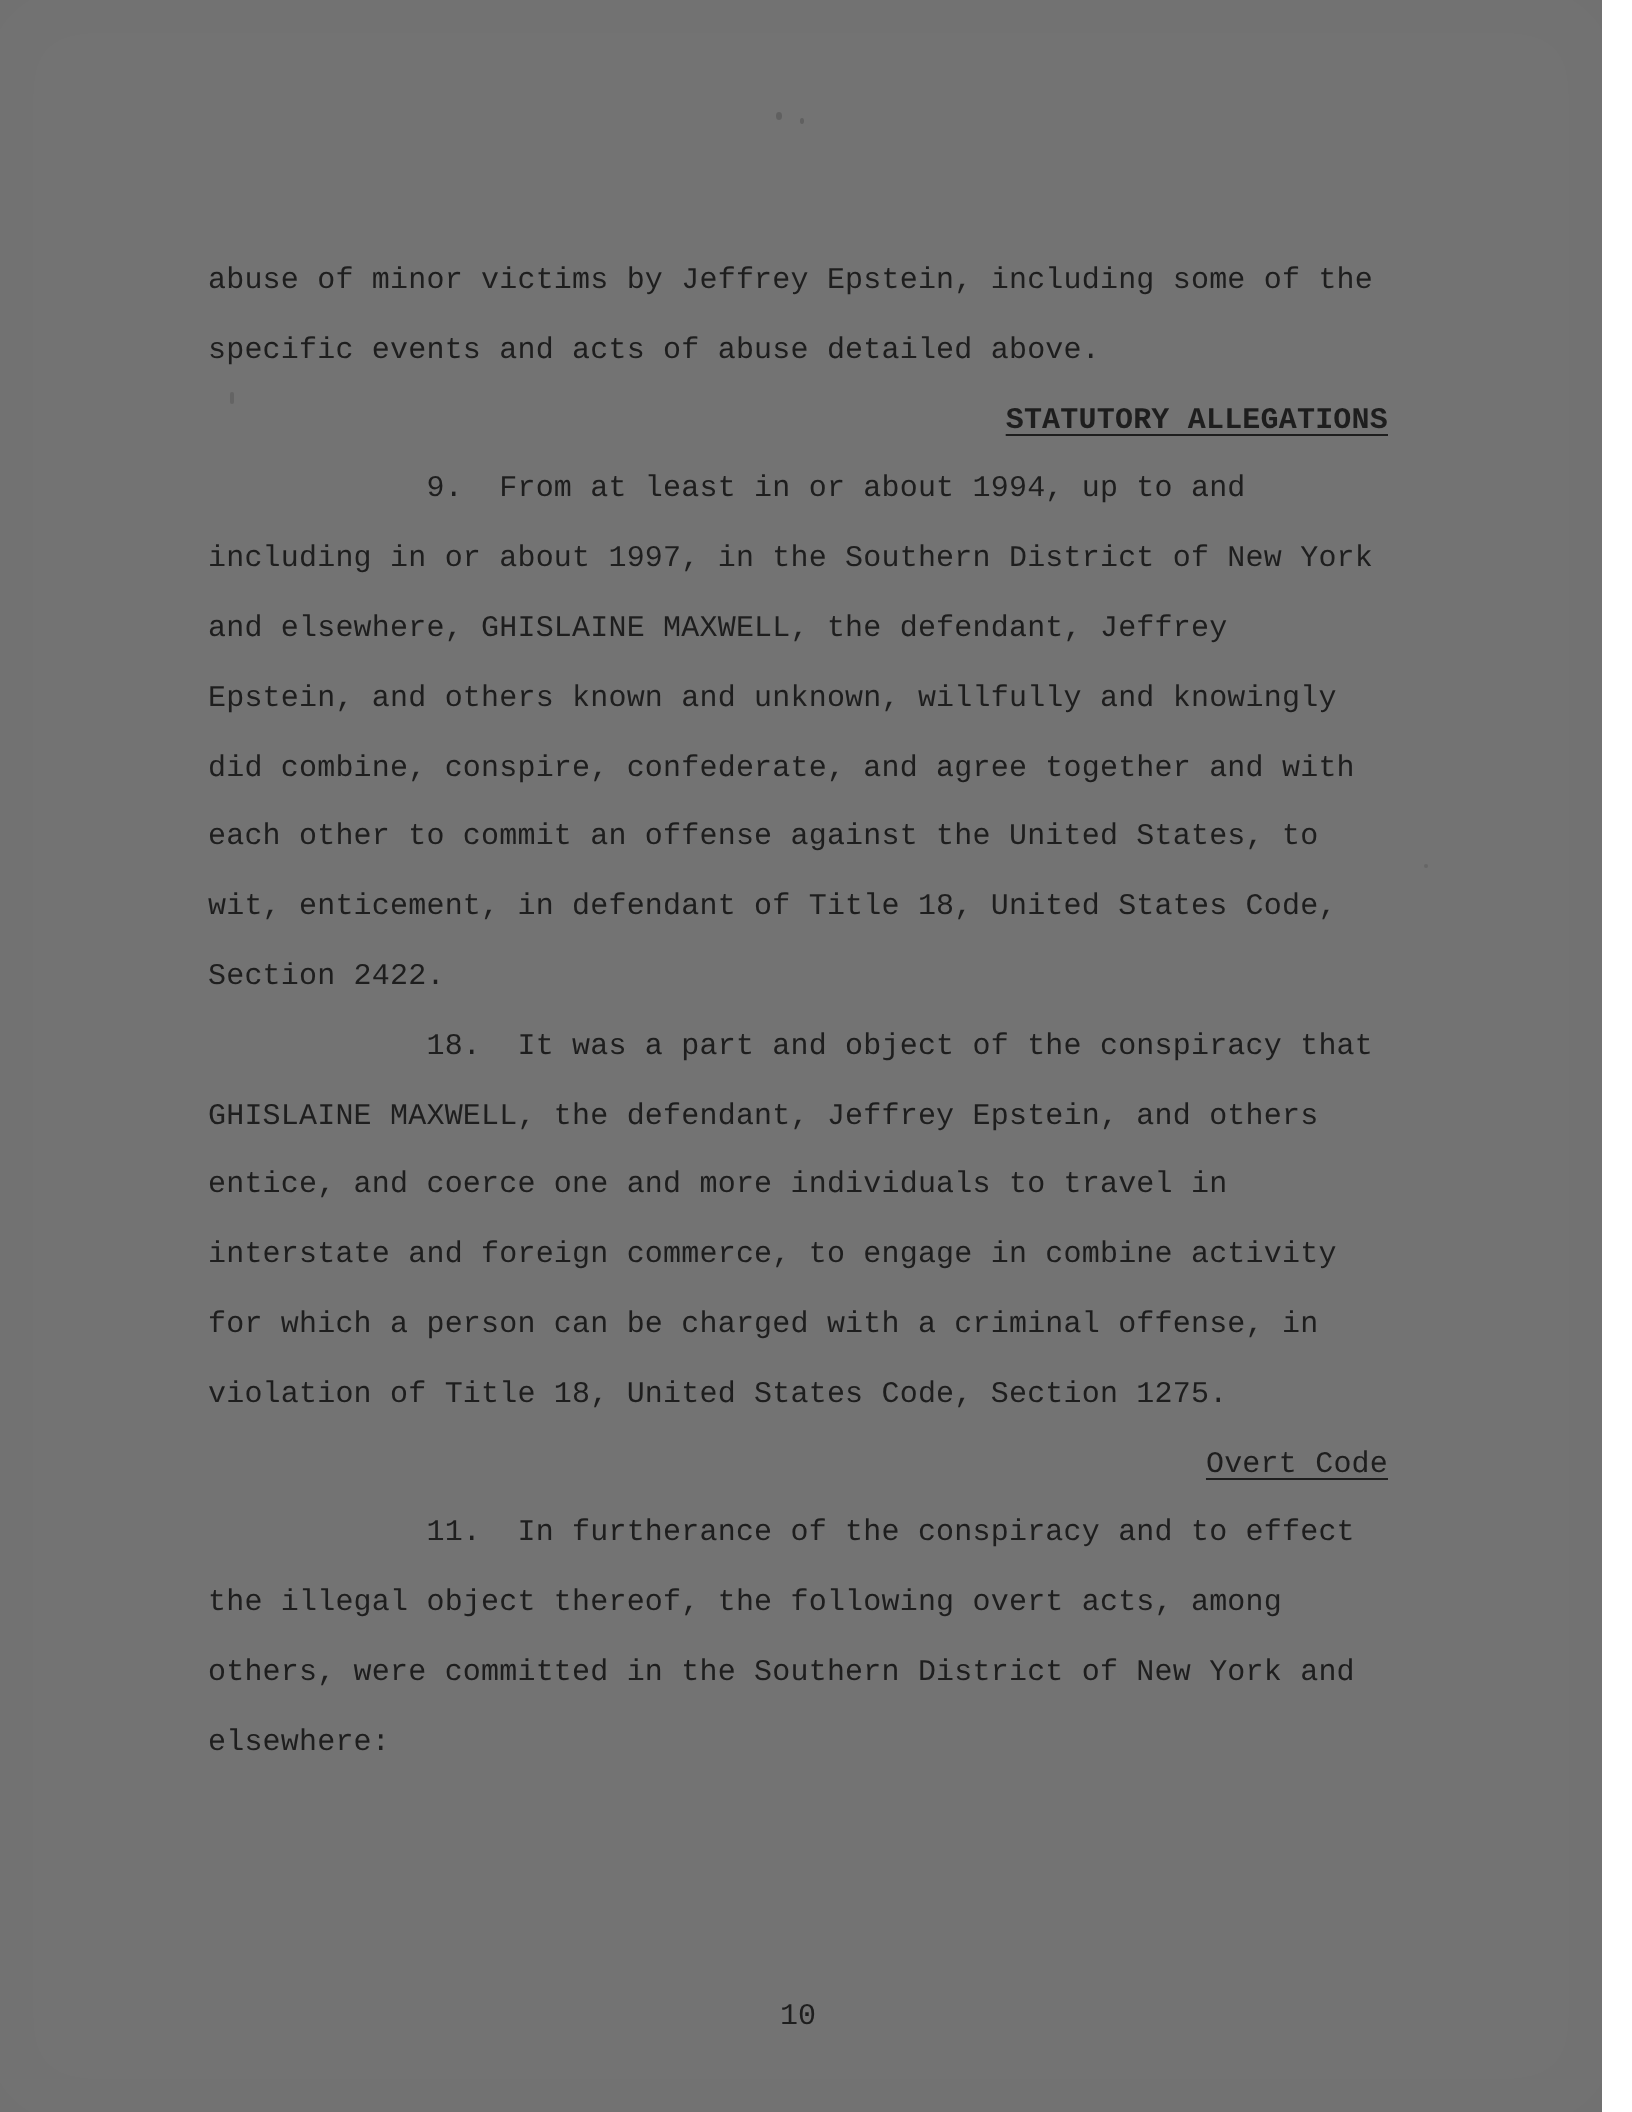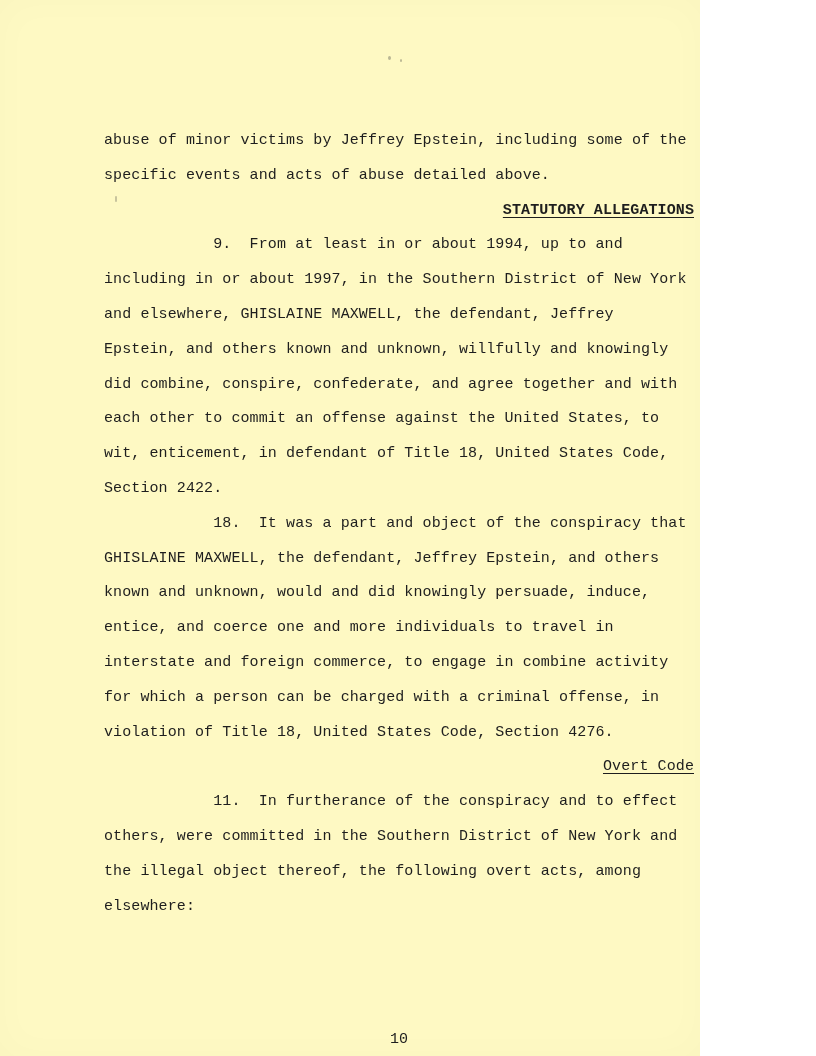--- a/index.html
+++ b/index.html
@@ -4,23 +4,23 @@
 <style>
   * { margin: 0; padding: 0; box-sizing: border-box; }
   html, body {
     width: 816px;
     height: 1056px;
     background: #ffffff;
     font-family: "Liberation Mono", "DejaVu Sans Mono", monospace;
   }
   .page {
     position: relative;
-    width: 700px;
+    width: 801px;
     height: 1056px;
-    background: #fef9c3;
+    background: #737373;
     overflow: hidden;
     color: #1e1e1e;
     box-shadow: inset 0 0 40px rgba(0,0,0,0.02);
   }
   .text-column {
     position: absolute;
     left: 104px;
     top: 124px;
     width: 590px;
     font-size: 15px;
@@ -44,21 +44,20 @@
     font-weight: normal;
   }
   .page-number {
     position: absolute;
     left: 104px;
     width: 590px;
     top: 1000px;
     text-align: center;
     font-size: 15px;
     color: #1e1e1e;
-    margin-top: 31px;
   }
   
   .speck {
     position: absolute;
     background: rgba(60,60,60,0.35);
     border-radius: 50%;
   }
   .speck.s1 { left: 388px; top: 56px;  width: 3px; height: 4px; }
   .speck.s2 { left: 400px; top: 59px;  width: 2px; height: 3px; }
   .speck.s3 { left: 115px; top: 196px; width: 2px; height: 6px; background: rgba(60,60,60,0.28); border-radius: 1px; }
@@ -85,30 +84,29 @@
     <div class="line">including in or about 1997, in the Southern District of New York</div>
     <div class="line">and elsewhere, GHISLAINE MAXWELL, the defendant, Jeffrey</div>
     <div class="line">Epstein, and others known and unknown, willfully and knowingly</div>
     <div class="line">did combine, conspire, confederate, and agree together and with</div>
     <div class="line">each other to commit an offense against the United States, to</div>
     <div class="line">wit, enticement, in defendant of Title 18, United States Code,</div>
     <div class="line">Section 2422.</div>
 
     <div class="line">            18.  It was a part and object of the conspiracy that</div>
     <div class="line">GHISLAINE MAXWELL, the defendant, Jeffrey Epstein, and others</div>
-    <div class="line">known and unknown, would and did knowingly persuade, induce,</div>
     <div class="line">entice, and coerce one and more individuals to travel in</div>
     <div class="line">interstate and foreign commerce, to engage in combine activity</div>
     <div class="line">for which a person can be charged with a criminal offense, in</div>
-    <div class="line">violation of Title 18, United States Code, Section 4276.</div>
+    <div class="line">violation of Title 18, United States Code, Section 1275.</div>
 
     <div class="line heading"><span class="heading-text regular">Overt Code</span></div>
 
     <div class="line">            11.  In furtherance of the conspiracy and to effect</div>
+    <div class="line">the illegal object thereof, the following overt acts, among</div>
     <div class="line">others, were committed in the Southern District of New York and</div>
-    <div class="line">the illegal object thereof, the following overt acts, among</div>
     <div class="line">elsewhere:</div>
 
   </div>
 
   <div class="page-number">10</div>
 
 </div>
 
 </body></html>

